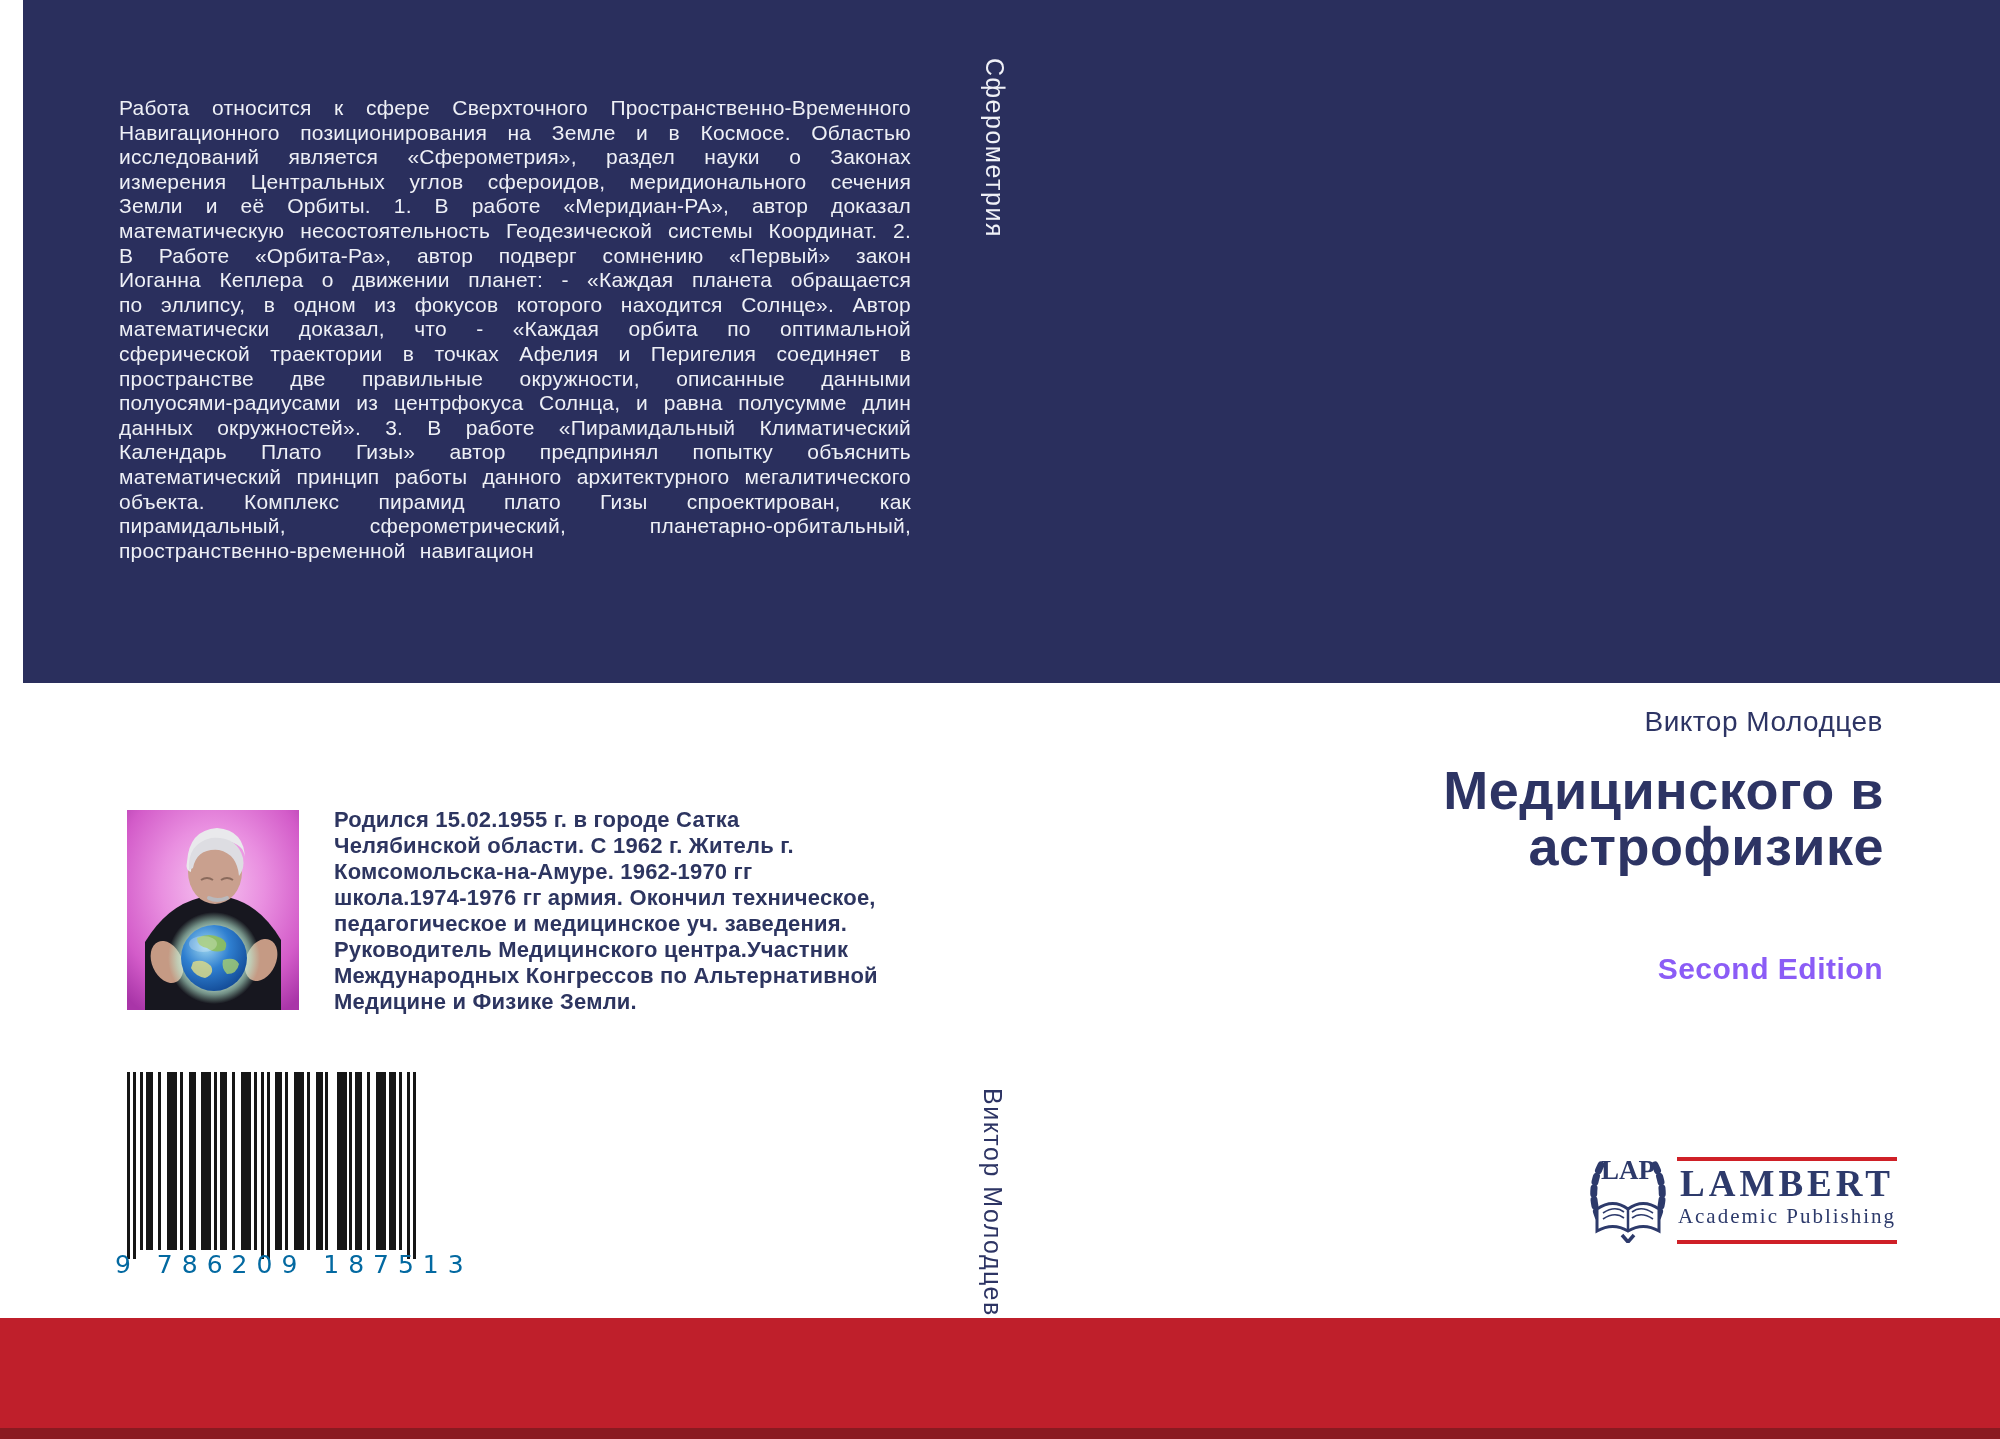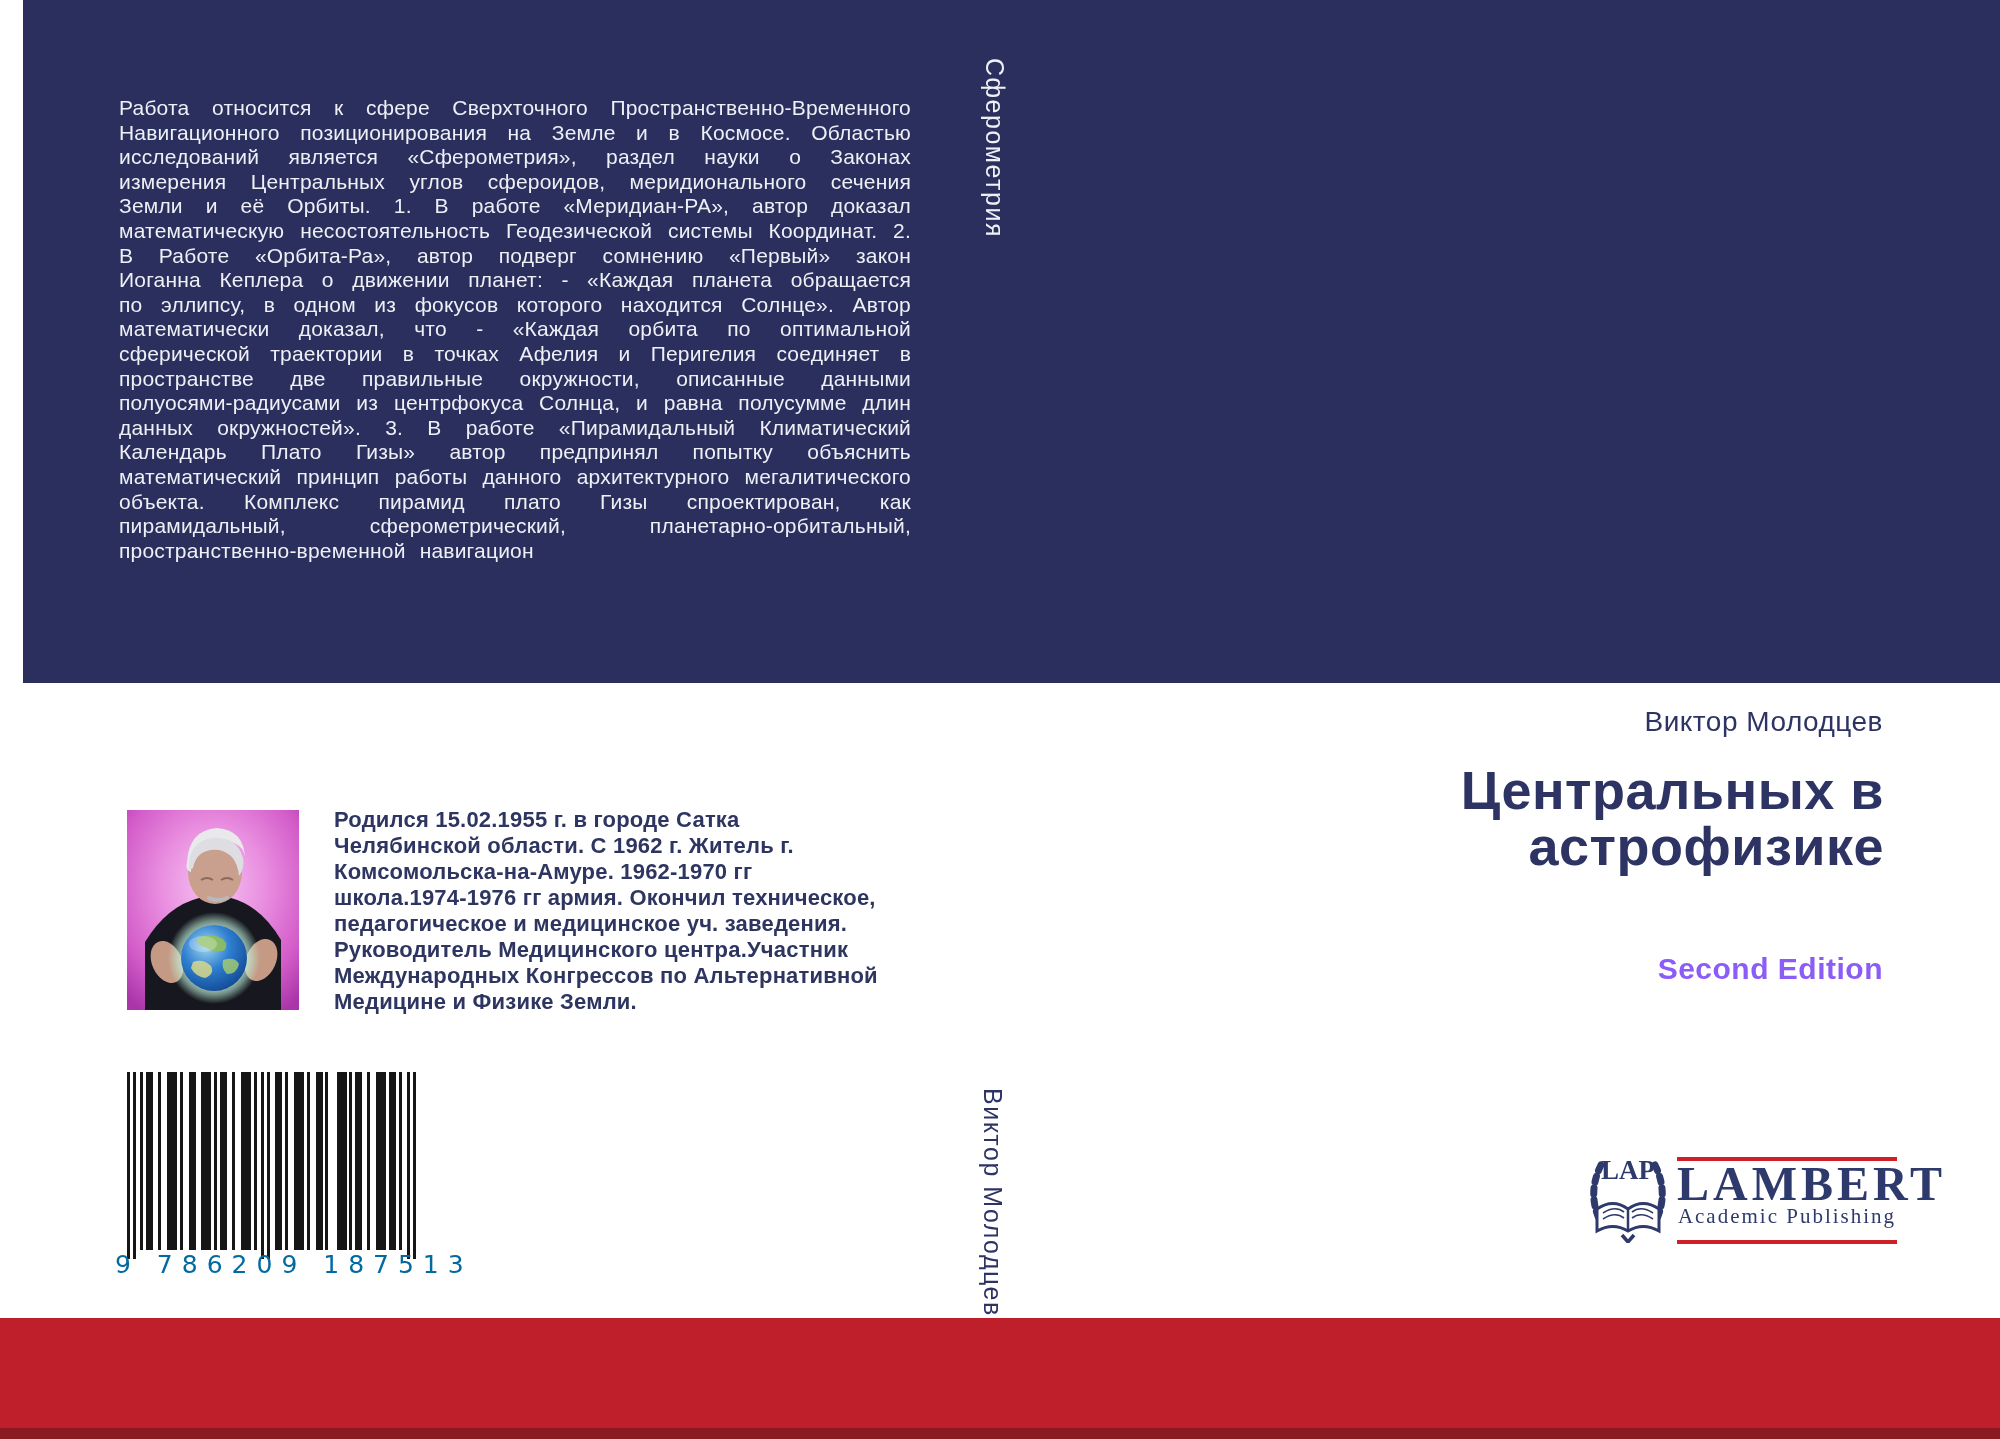--- a/index.html
+++ b/index.html
@@ -59,21 +59,21 @@
     color:#0369a1; font-size:25px; letter-spacing:9px;
     font-family:"DejaVu Sans", sans-serif; white-space:nowrap;
   }
   
   .logo { position:absolute; left:1585px; top:1151px; width:312px; height:92px; }
   .logo-wreath { position:absolute; left:0; top:0; width:86px; height:92px; }
   .logo-right { position:absolute; left:92px; top:6px; width:220px; }
   .logo-rule { height:4px; background:#cf2027; }
   .logo-name {
     font-family:"Liberation Serif", serif; font-weight:bold; color:#2d3a6b;
-    font-size:48px; line-height:42px; letter-spacing:4px; text-align:center;
+    font-size:37px; line-height:42px; letter-spacing:4px; text-align:center;
     margin-top:2px;
   }
   .logo-sub {
     font-family:Liberation Serif, serif; color:#2d3a6b;
     font-size:21px; line-height:23px; letter-spacing:2px; text-align:center;
     margin:0 0 12px 0;
   }
   
   .red-stripe {
     position:absolute; left:0; top:1318px; width:2000px; height:121px;
@@ -134,21 +134,21 @@
     <path d="M70,128 Q82,122 94,128 Q102,132 98,140 Q88,144 80,138 Q70,136 70,128 Z" fill="#8fbf5a" opacity="0.9"></path>
     <path d="M66,152 Q76,148 84,156 Q88,164 78,168 Q68,166 64,158 Z" fill="#d9d98a" opacity="0.85"></path>
     <path d="M96,150 Q108,146 112,154 Q110,164 100,164 Q94,158 96,150 Z" fill="#a8cf6e" opacity="0.8"></path>
     <ellipse cx="76" cy="134" rx="14" ry="8" fill="#ffffff" opacity="0.25"></ellipse>
   </svg>
 
   <p class="bio">Родился 15.02.1955 г. в городе Сатка Челябинской области. С 1962 г. Житель г. Комсомольска-на-Амуре. 1962-1970 гг школа.1974-1976 гг армия. Окончил техническое, педагогическое и медицинское уч. заведения. Руководитель Медицинского центра.Участник Международных Конгрессов по Альтернативной Медицине и Физике Земли.</p>
 
   <div class="front-author">Виктор Молодцев</div>
   <div class="title-block">
-    <span class="title-line">Центральных в</span>
+    <span class="title-line">Медицинского в</span>
     <span class="title-line">астрофизике</span>
   </div>
   <div class="edition">Second Edition</div>
 
   <div class="barcode">
     <svg width="332" height="190" viewBox="0 0 332 190" xmlns="http://www.w3.org/2000/svg">
       <g fill="#161616">
         <rect x="14" y="0" width="3" height="187"></rect>
         <rect x="20" y="0" width="3" height="187"></rect>
         <rect x="27" y="0" width="3" height="178"></rect>

